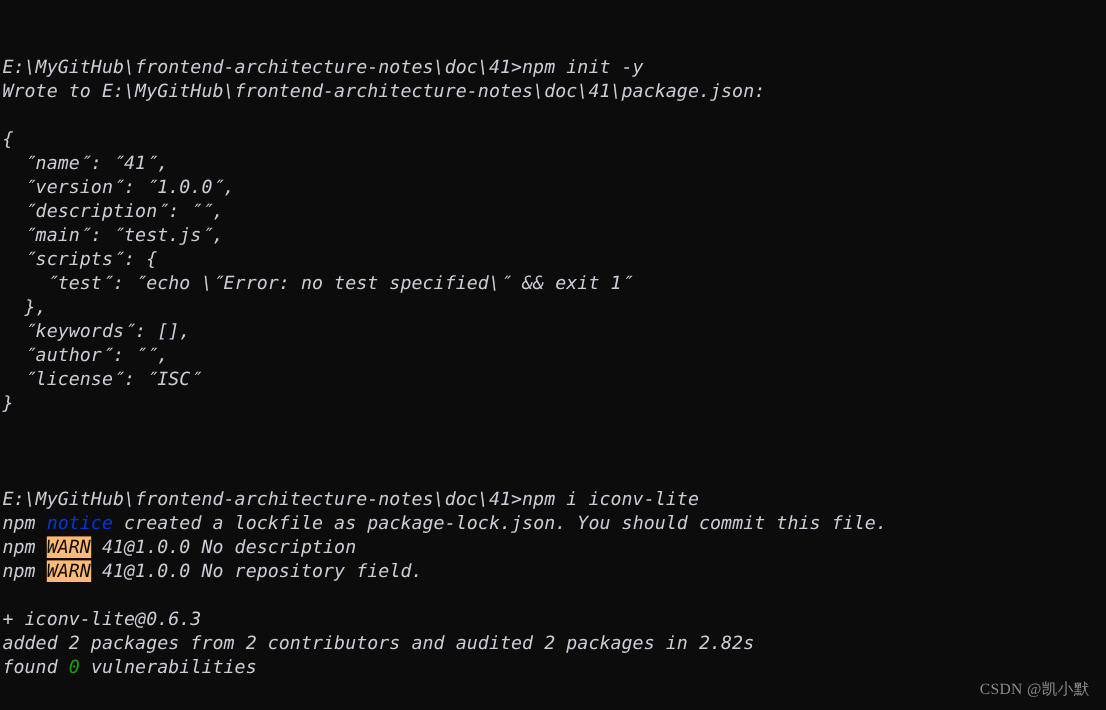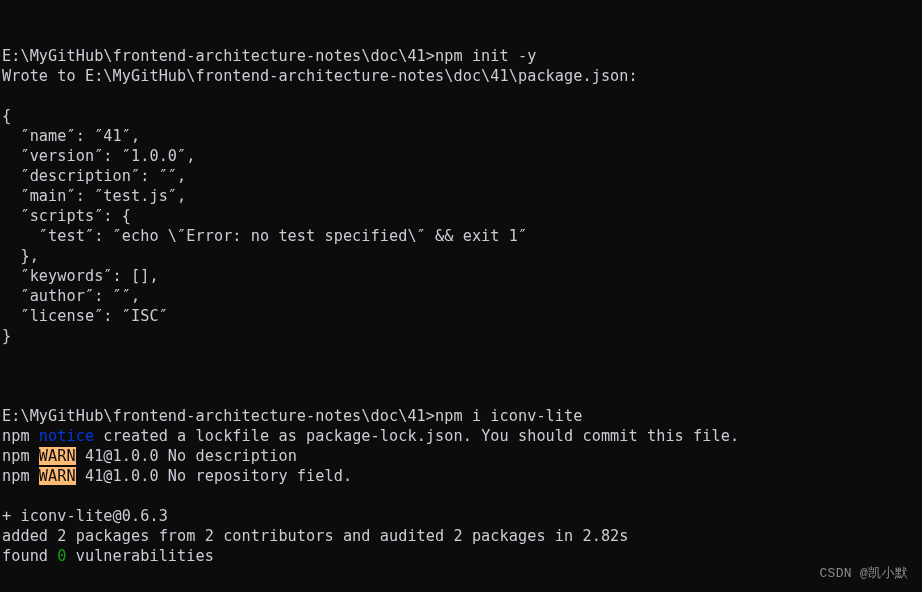--- a/index.html
+++ b/index.html
@@ -26,37 +26,38 @@
     letter-spacing: 0.07px;
     padding: 6px 0 0 2px;
     box-sizing: border-box;
     white-space: pre;
     overflow: hidden;
   }
   .line {
     height: 20px;
     white-space: pre;
     font-family: "DejaVu Sans Mono", monospace;
+    font-style: italic;
   }
   .blank {
     height: 20px;
   }
   .c-default { color: #ccccd6; }
   .c-blue    { color: #0037da; }
   .c-green   { color: #13a10e; }
   .c-warn {
     background: #fdba74;
     color: #0c0c0c;
   }
   #watermark {
     position: absolute;
     right: 14px;
     bottom: 10px;
     color: #8b8b90;
-    font-family: Liberation Mono, monospace;
+    font-family: Liberation Serif, serif;
     font-size: 13px;
     letter-spacing: 0.3px;
     line-height: 16px;
     white-space: pre;
     margin-left: 11px;
   }
 </style>
 </head>
 <body>
 

